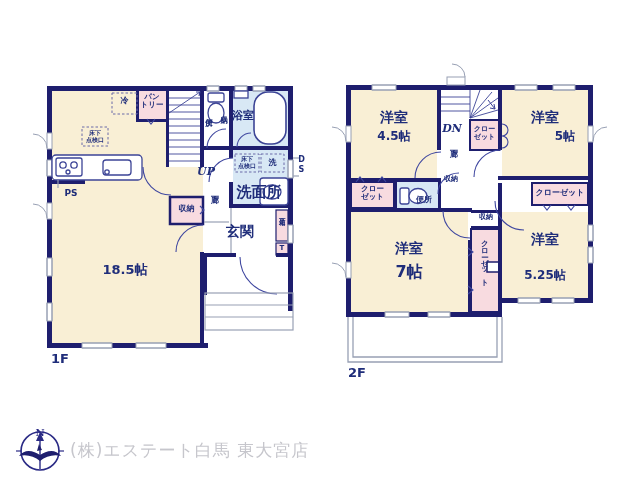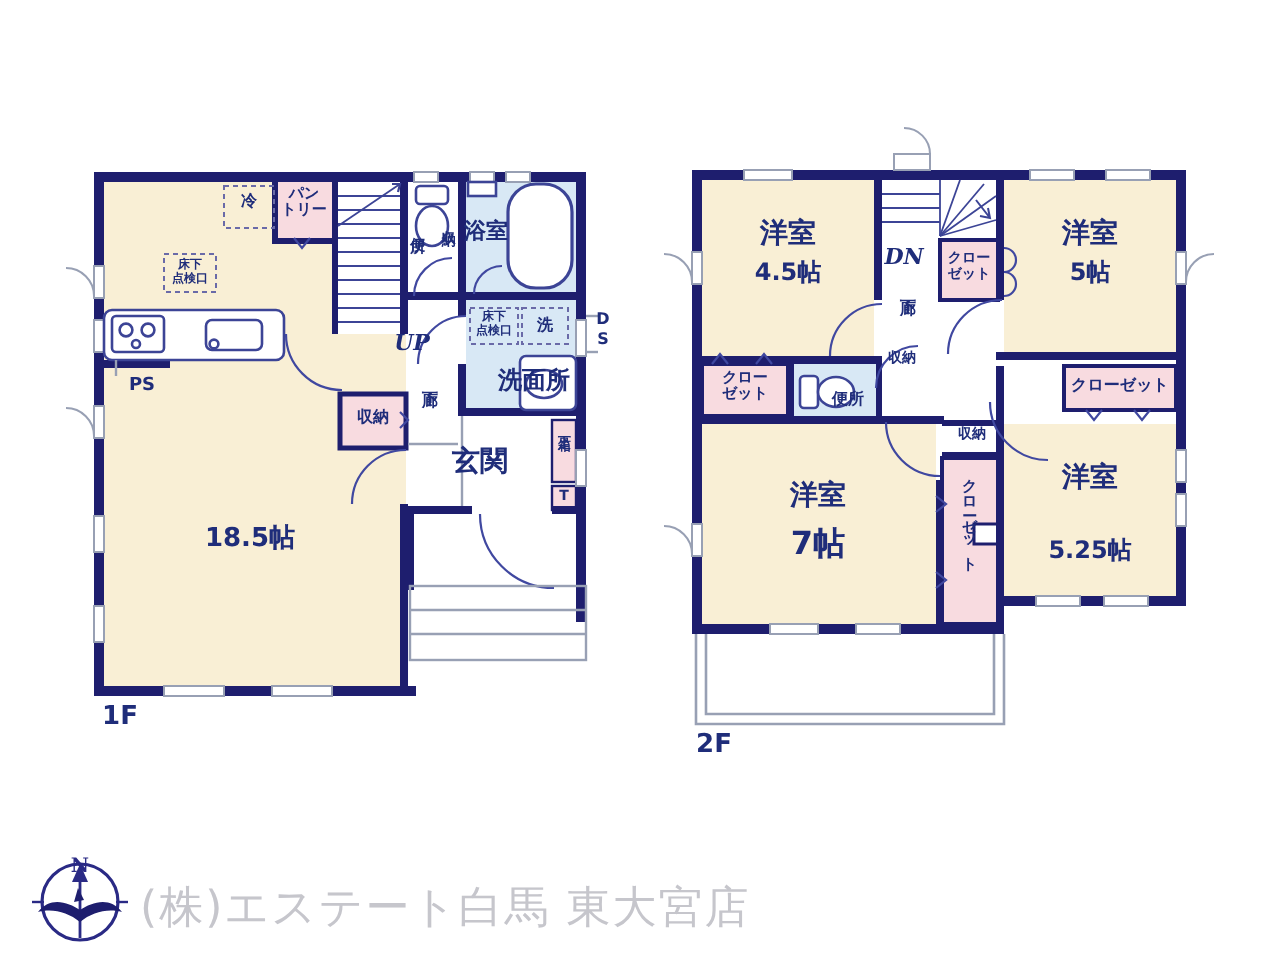--- a/index.html
+++ b/index.html
@@ -261,49 +261,49 @@
 <div class="lb it" style="left:172px;top:166px;width:30px;font-size:11px;margin-left:19px;">UP</div>
 <div class="lb vt" style="left:204px;top:112px;font-size:7.5px;">便所</div>
 <div class="lb vt" style="left:219px;top:110px;font-size:7px;">収納</div>
 <div class="lb" style="left:230px;top:110px;width:26px;font-size:11px;">浴室</div>
 <div class="lb wrap2" style="left:235px;top:156px;width:24px;font-size:6px;">
   <div>床下</div>
       <div>点検口</div>
 </div>
 <div class="lb" style="left:261px;top:159px;width:23px;font-size:8px;">洗</div>
 <div class="lb vt" style="left:296px;top:155px;font-size:8px;">DS</div>
-<div class="lb" style="left:233px;top:184px;width:52px;font-size:12px;text-align:right;">洗面所</div>
+<div class="lb" style="left:233px;top:184px;width:52px;font-size:15px;">洗面所</div>
 <div class="lb" style="left:170px;top:205px;width:33px;font-size:8px;">収納</div>
 <div class="lb vt" style="left:209px;top:188px;font-size:8px;">廊下</div>
 <div class="lb" style="left:220px;top:224px;width:40px;font-size:14px;">玄関</div>
 <div class="lb vt" style="left:278px;top:212px;font-size:6.5px;">下足箱</div>
 <div class="lb" style="left:276px;top:245px;width:12px;font-size:7px;">T</div>
 <div class="lb" style="left:60px;top:188px;width:22px;font-size:9px;">PS</div>
 <div class="lb" style="left:48px;top:352px;width:24px;font-size:13px;">1F</div>
 
 <div class="lb" style="left:364px;top:110px;width:60px;font-size:14px;">洋室</div>
 <div class="lb" style="left:364px;top:130px;width:60px;font-size:12px;">4.5帖</div>
 <div class="lb it" style="left:438px;top:123px;width:28px;font-size:11px;">DN</div>
 <div class="lb wrap2" style="left:470px;top:126px;width:29px;font-size:7px;">
   <div>クロー</div>
       <div>ゼット</div>
 </div>
 <div class="lb" style="left:515px;top:110px;width:60px;font-size:14px;">洋室</div>
-<div class="lb" style="left:515px;top:130px;width:60px;font-size:12px;">5帖</div>
+<div class="lb" style="left:515px;top:130px;width:60px;font-size:12px;text-align:right;">5帖</div>
 <div class="lb vt" style="left:448px;top:142px;font-size:8px;">廊下</div>
 <div class="lb" style="left:438px;top:176px;width:26px;font-size:7px;">収納</div>
 <div class="lb wrap2" style="left:352px;top:185px;width:41px;font-size:7.5px;">
   <div>クロー</div>
       <div>ゼット</div>
 </div>
 <div class="lb" style="left:411px;top:196px;width:26px;font-size:8px;">便所</div>
 <div class="lb" style="left:533px;top:189px;width:54px;font-size:8px;">クローゼット</div>
 <div class="lb" style="left:471px;top:214px;width:30px;font-size:7px;">収納</div>
 <div class="lb vt" style="left:480px;top:234px;font-size:7.5px;">クローゼット</div>
 <div class="lb" style="left:379px;top:241px;width:60px;font-size:14px;">洋室</div>
 <div class="lb" style="left:379px;top:263px;width:60px;font-size:16px;">7帖</div>
 <div class="lb" style="left:515px;top:232px;width:60px;font-size:14px;">洋室</div>
 <div class="lb" style="left:515px;top:253px;width:60px;font-size:12px;margin-top:16px;">5.25帖</div>
 <div class="lb" style="left:344px;top:366px;width:26px;font-size:13px;">2F</div>
 
-<div class="company" style="left:70px;top:439px;font-size:22px;">(株)エステート白馬 東大宮店</div>
+<div class="company" style="left:70px;top:439px;font-size:17px;">(株)エステート白馬 東大宮店</div>
 
 </div>
 
 </body></html>

